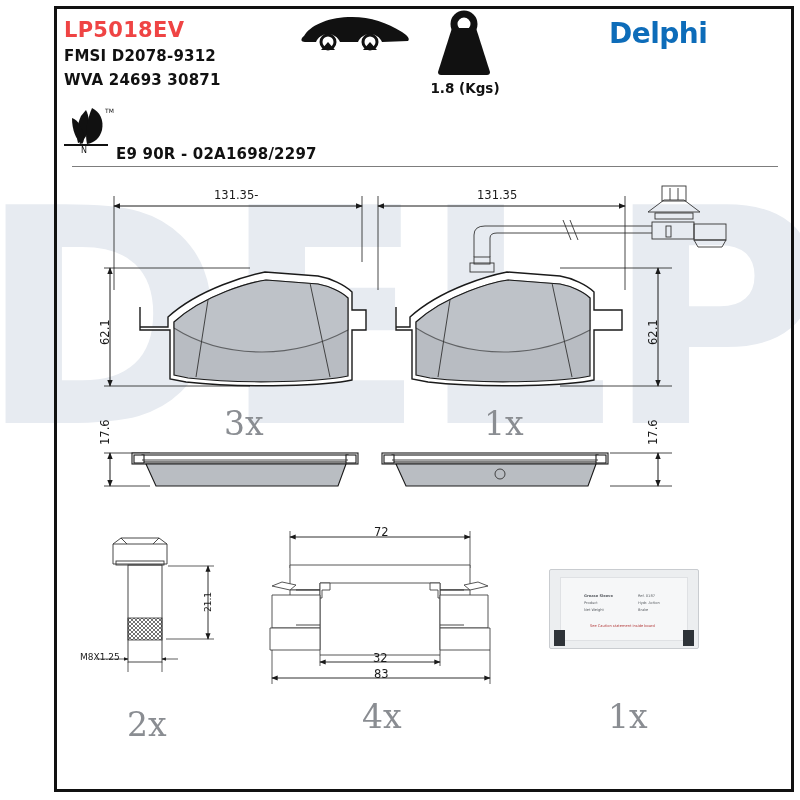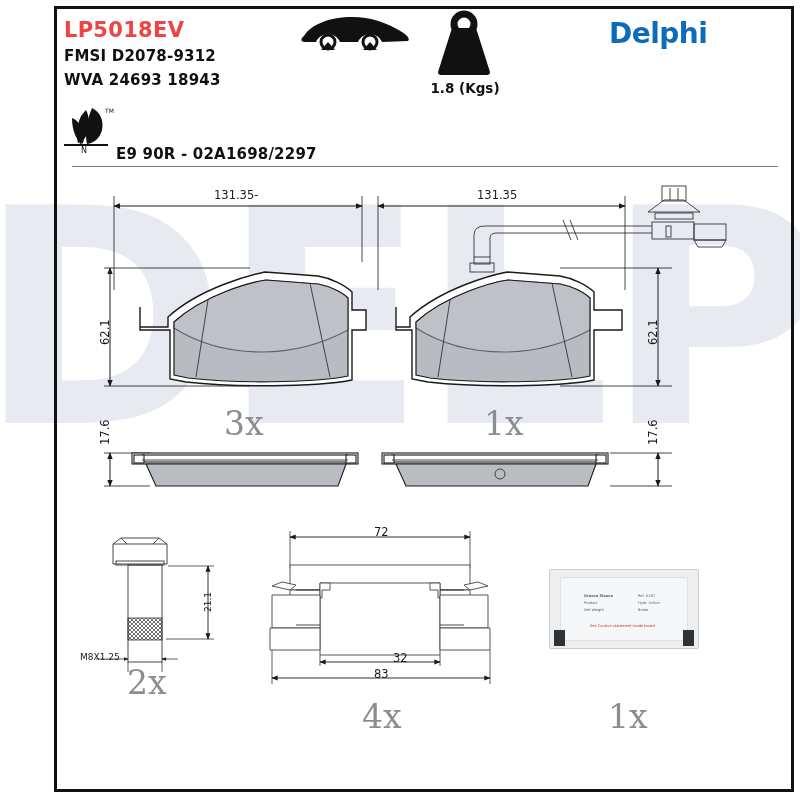--- a/index.html
+++ b/index.html
@@ -64,21 +64,21 @@
 <body>
 
 <div id="page">
 
   <div class="wm">DELPHI</div>
 
   <div class="frame"></div>
 
   <div class="hdr-title">LP5018EV</div>
   <div class="hdr-l2">FMSI D2078-9312</div>
-  <div class="hdr-l3">WVA 24693 18943</div>
+  <div class="hdr-l3">WVA 24693 30871</div>
 
   <svg class="car-ico" viewBox="0 0 118 44" width="118" height="44">
     <path fill="#111" d="M8 24 C14 14 30 6 52 5 C72 4 90 10 106 20 C112 24 114 27 112 29 L86 30 C84 25 79 22 74 22 C69 22 64 25 62 30 L44 30 C42 25 37 22 32 22 C27 22 22 25 20 30 L9 30 C5 30 4 27 8 24 Z"></path>
     <circle cx="32" cy="30" r="7" fill="#fff" stroke="#111" stroke-width="3"></circle>
     <path fill="#111" d="M25 38 L39 38 L32 30 Z"></path>
     <circle cx="74" cy="30" r="7" fill="#fff" stroke="#111" stroke-width="3"></circle>
     <path fill="#111" d="M67 38 L81 38 L74 30 Z"></path>
   </svg>
 
   <svg class="wt-ico" viewBox="0 0 64 66" width="64" height="66">
@@ -282,26 +282,26 @@
   <div class="dim" style="left:477px;top:188px;">131.35</div>
   <div class="dim rot" style="left:98px;top:345px;">62.1</div>
   <div class="dim rot" style="left:646px;top:345px;">62.1</div>
   <div class="dim rot" style="left:98px;top:445px;">17.6</div>
   <div class="dim rot" style="left:646px;top:445px;">17.6</div>
 
   <div class="dim rot small" style="left:203px;top:612px;">21.1</div>
   <div class="dim small" style="left:80px;top:652px;text-align:right;">M8X1.25</div>
 
   <div class="dim" style="left:374px;top:525px;text-align:center;">72</div>
-  <div class="dim" style="left:393px;top:651px;">32</div>
+  <div class="dim" style="left:373px;top:651px;">32</div>
   <div class="dim" style="left:374px;top:667px;">83</div>
 
   <div class="qty" style="left:224px;top:404px;">3x</div>
   <div class="qty" style="left:484px;top:404px;">1x</div>
-  <div class="qty" style="left:127px;top:663px;">2x</div>
+  <div class="qty" style="left:127px;top:705px;">2x</div>
   <div class="qty" style="left:362px;top:697px;">4x</div>
   <div class="qty" style="left:608px;top:697px;">1x</div>
 
   <div class="pkt">
     <div class="pkt-inner"></div>
     <div class="pkt-tab" style="left:4px;"></div>
     <div class="pkt-tab" style="right:4px;"></div>
     <div class="pkt-txt" style="left:34px;top:24px;font-weight:700;">Grease Sleeve</div>
     <div class="pkt-txt" style="left:34px;top:31px;">Product</div>
     <div class="pkt-txt" style="left:34px;top:38px;">Net Weight</div>

